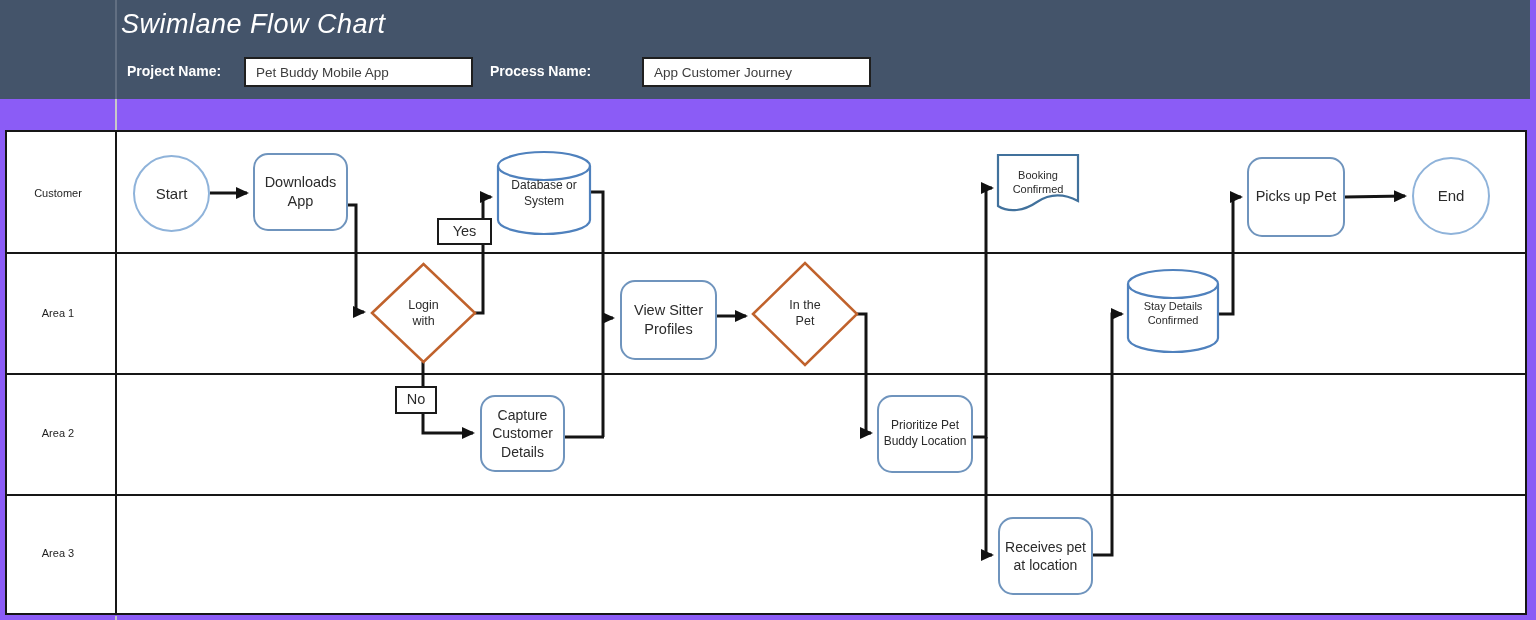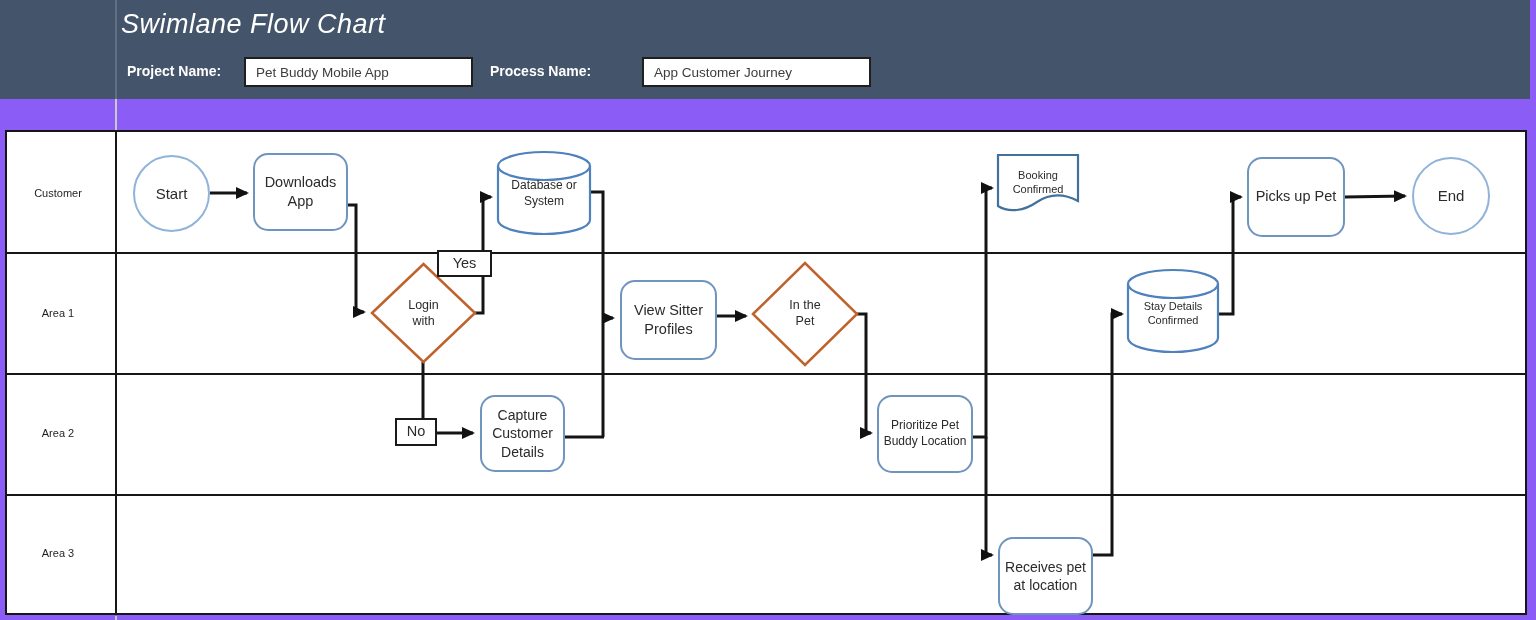--- a/index.html
+++ b/index.html
@@ -28,21 +28,21 @@
               justify-content:center;font-size:11px;color:#1f1f1f;z-index:2;}
 
   
   svg.connectors{position:absolute;left:0;top:0;z-index:3;pointer-events:none;}
 
   
   .node{position:absolute;display:flex;align-items:center;justify-content:center;text-align:center;
         box-sizing:border-box;background:#ffffff;color:#2b2b2b;font-size:14.5px;line-height:1.32;z-index:4;}
   .rrect{border:2.5px solid #6f94bd;border-radius:15px;}
   .circle{border:2.5px solid #8fb3da;border-radius:50%;font-size:15px;}
-  .tag{border:2px solid #1a1a1a;font-size:14.5px;z-index:5;margin-top:32px;}
+  .tag{border:2px solid #1a1a1a;font-size:14.5px;z-index:5;}
   .dtext{background:transparent;font-size:12.5px;z-index:5;}
   .smtext{background:transparent;font-size:11px;line-height:1.3;z-index:5;}
 </style>
 </head>
 <body>
 
 <div id="screen">
 
   <div class="header-bar">
     <div class="header-grid-v"></div>
@@ -140,21 +140,21 @@
   </div>
 
   <div class="node rrect" style="left:877px;top:395px;width:96px;height:78px;font-size:12px;">
     <span>Prioritize Pet Buddy Location</span>
   </div>
 
   <div class="node smtext" style="left:1002px;top:164px;width:72px;height:36px;">
     <span>Booking Confirmed</span>
   </div>
 
-  <div class="node rrect" style="left:998px;top:517px;width:95px;height:78px;font-size:14px;margin-top:20px;">
+  <div class="node rrect" style="left:998px;top:517px;width:95px;height:78px;font-size:14px;">
     <span>Receives pet at location</span>
   </div>
 
   <div class="node smtext" style="left:1134px;top:293px;width:78px;height:40px;">
     <span>Stay Details Confirmed</span>
   </div>
 
   <div class="node rrect" style="left:1247px;top:157px;width:98px;height:80px;">
     <span>Picks up Pet</span>
   </div>

